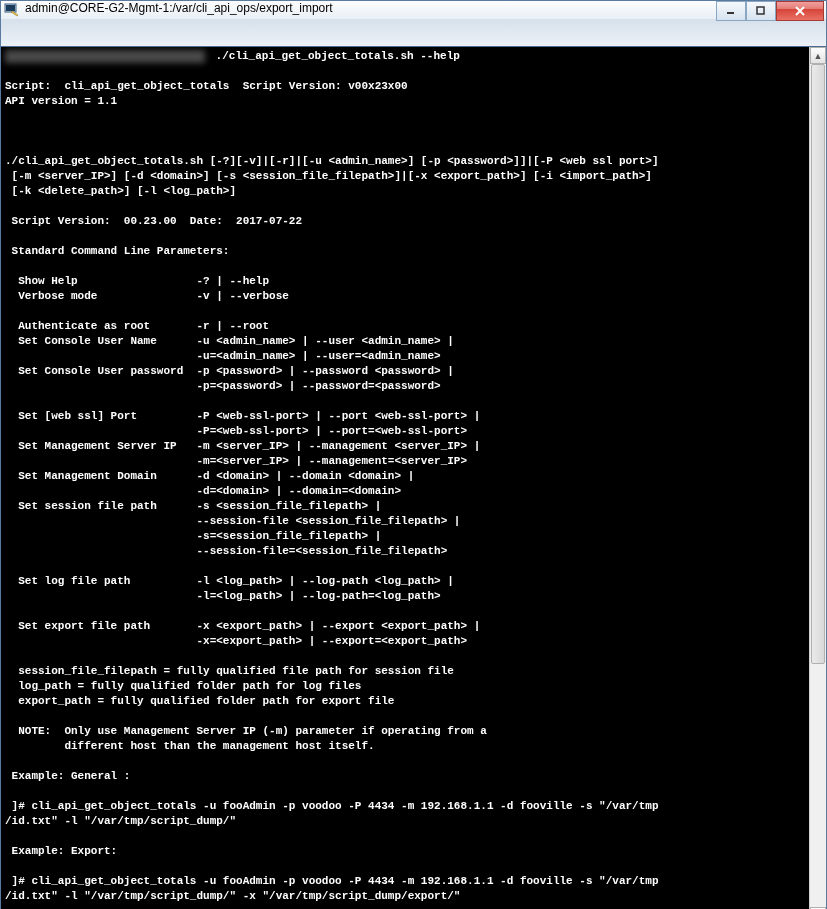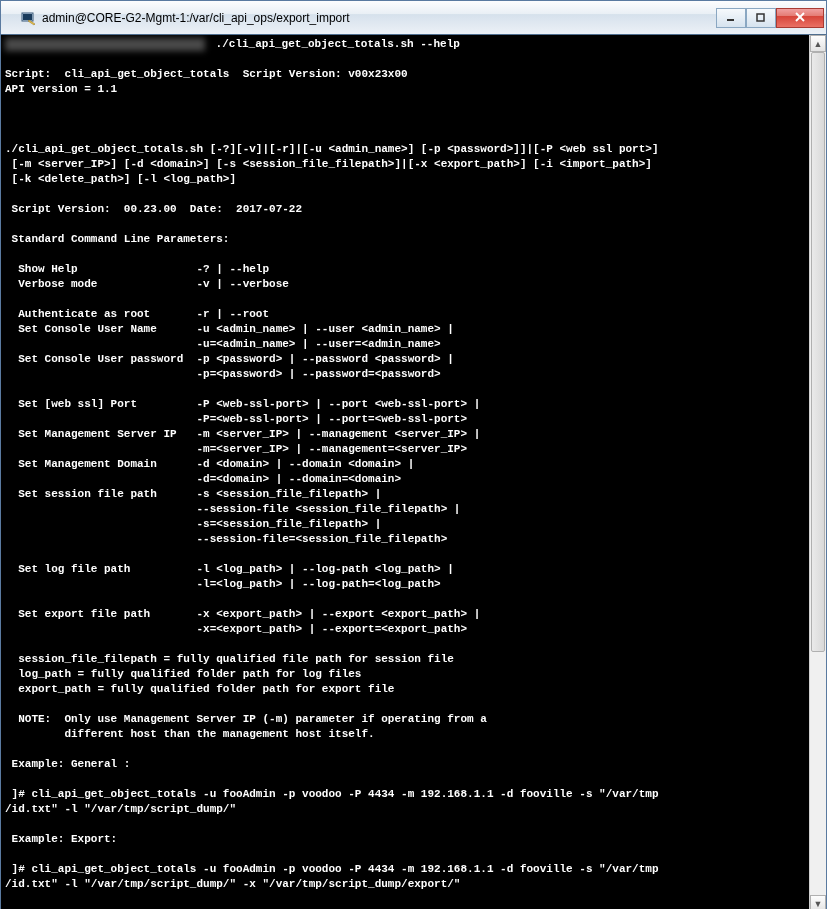--- a/index.html
+++ b/index.html
@@ -11,26 +11,26 @@
     overflow: hidden;
   }
   .window {
     width: 827px;
     height: 909px;
     background: #fff;
     border: 1px solid #5a7aa0;
     box-shadow: 0 0 4px rgba(0,0,0,0.3);
   }
   .titlebar {
-    height: 34px;
+    height: 46px;
     background: linear-gradient(to bottom, #fdfdfe 0%, #e9eff5 40%, #d6e1ec 41%, #ecf1f7 100%);
     border-bottom: 1px solid #4f6e8f;
     display: flex;
-    align-items: center;
-    padding: 0 2px 0 20px;
+    align-items: flex-start;
+    padding: 0 2px 0 3px;
     font-size: 12px;
     color: #000;
     position: relative;
   }
   .titlebar .icon {
     width: 16px;
     height: 16px;
     margin-right: 5px;
     display: flex;
     align-items: center;

